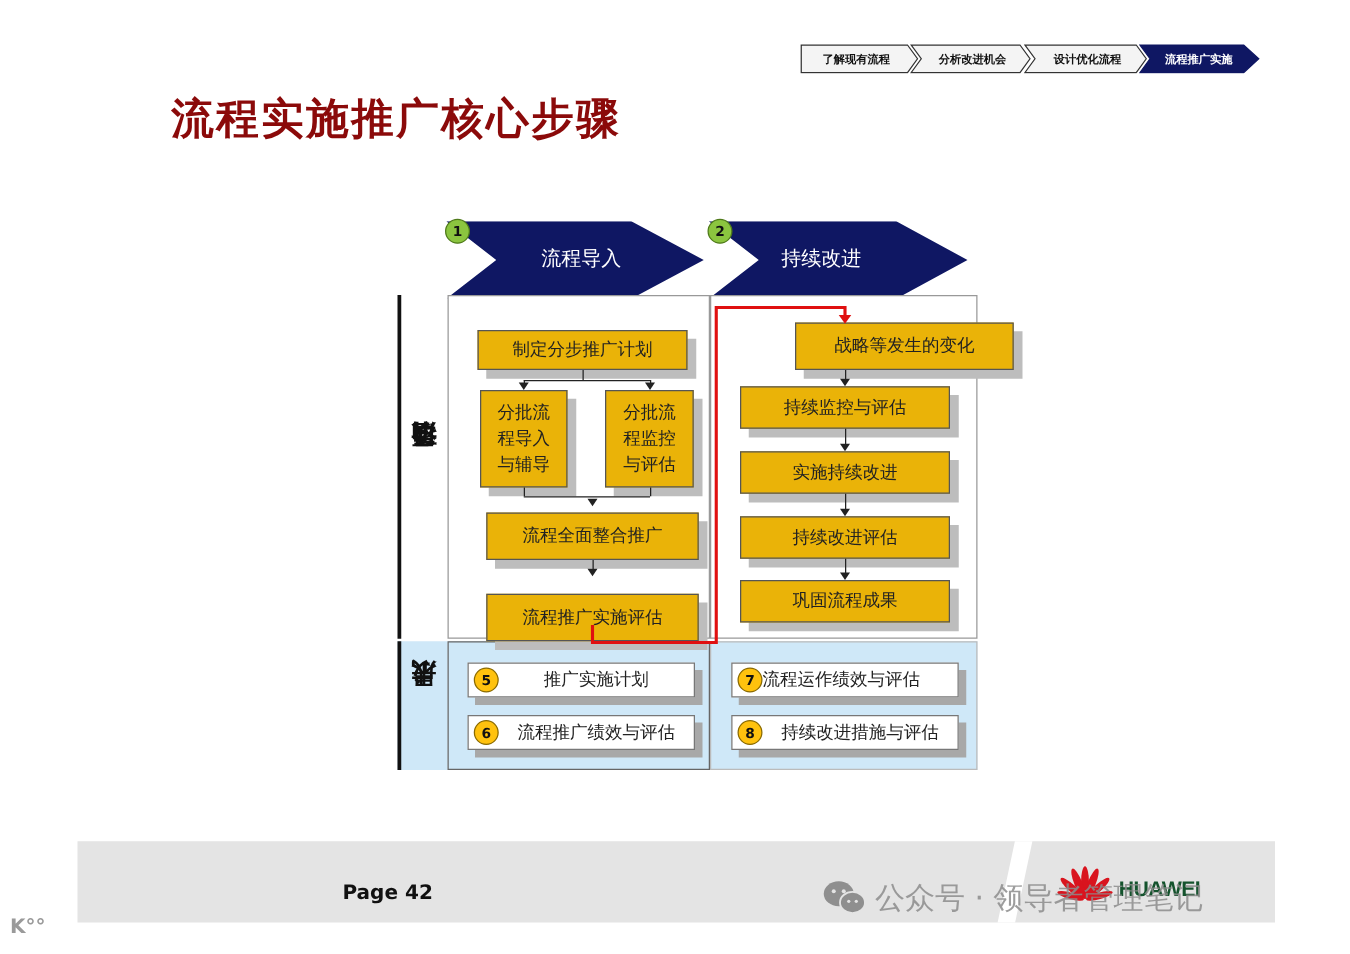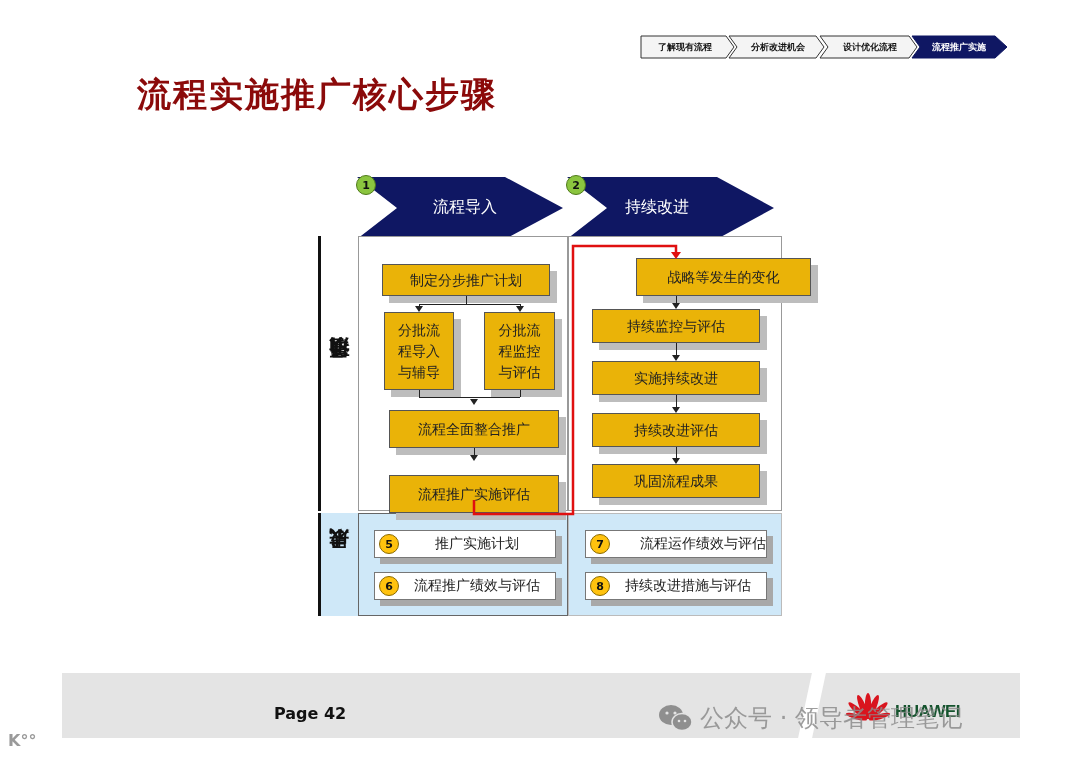--- a/index.html
+++ b/index.html
@@ -158,21 +158,21 @@
 <div class="result" style="left:374px;top:530px;width:182px;height:28px;">
   <div class="num-yellow">5</div>
   <div style="flex:1;text-align:center;">推广实施计划</div>
 </div>
 <div class="result" style="left:374px;top:572px;width:182px;height:28px;">
   <div class="num-yellow">6</div>
   <div style="flex:1;text-align:center;">流程推广绩效与评估</div>
 </div>
 <div class="result" style="left:585px;top:530px;width:182px;height:28px;">
   <div class="num-yellow">7</div>
-  <div style="flex:1;text-align:right;">流程运作绩效与评估</div>
+  <div style="flex:1;text-align:left;">流程运作绩效与评估</div>
 </div>
 <div class="result" style="left:585px;top:572px;width:182px;height:28px;">
   <div class="num-yellow">8</div>
   <div style="flex:1;text-align:center;">持续改进措施与评估</div>
 </div>
 
 <div class="abs footer"></div>
 <div class="abs slash"></div>
 <div class="abs page">Page 42</div>
 

